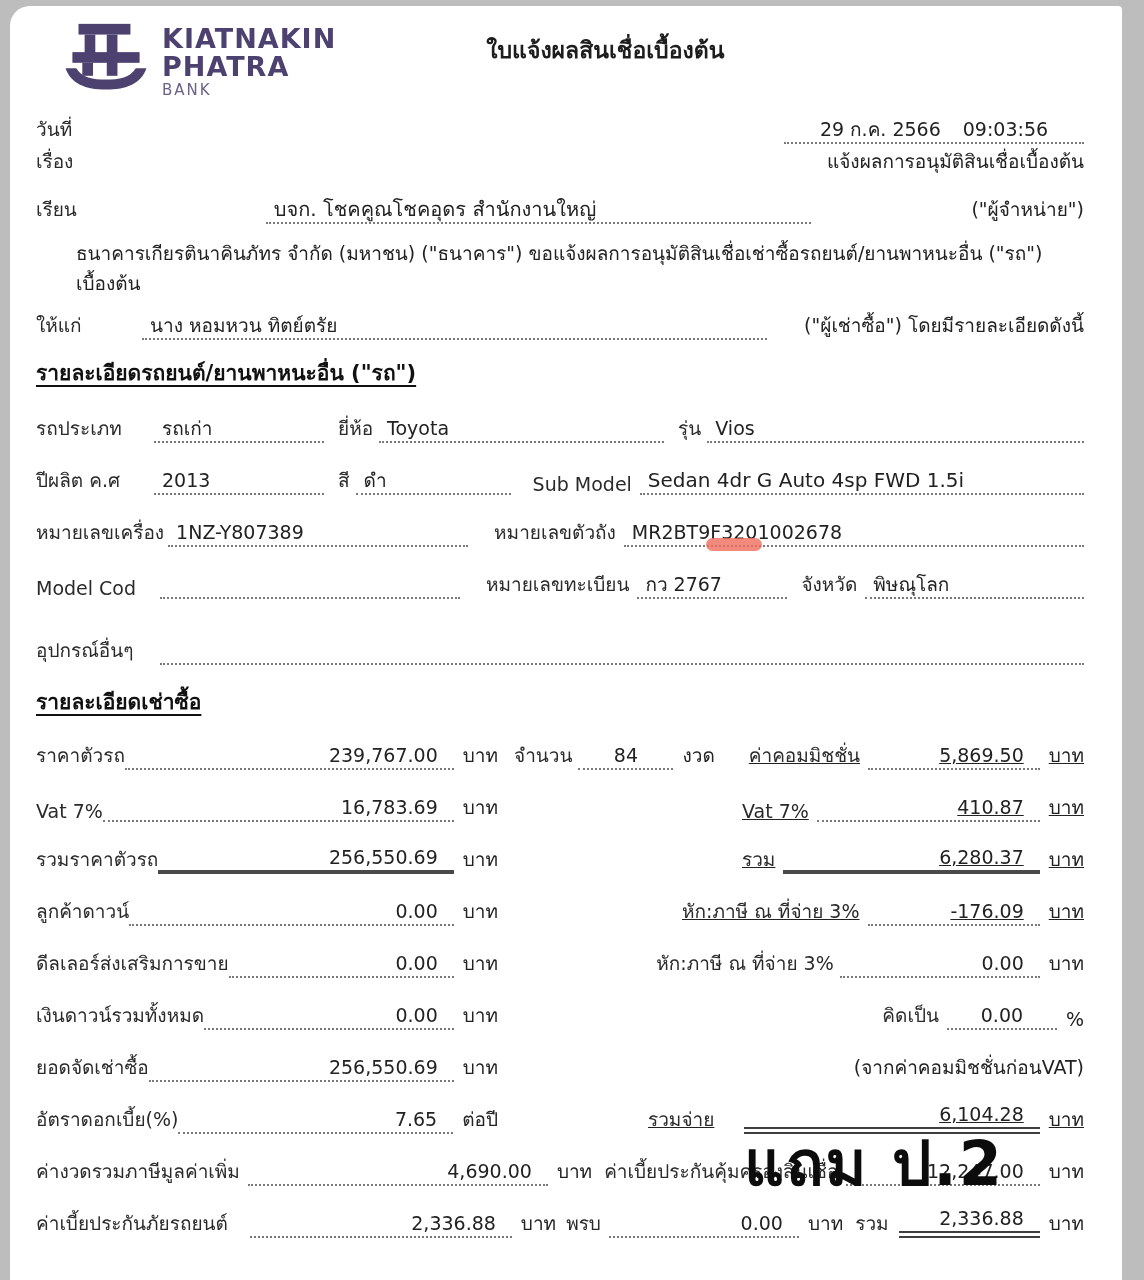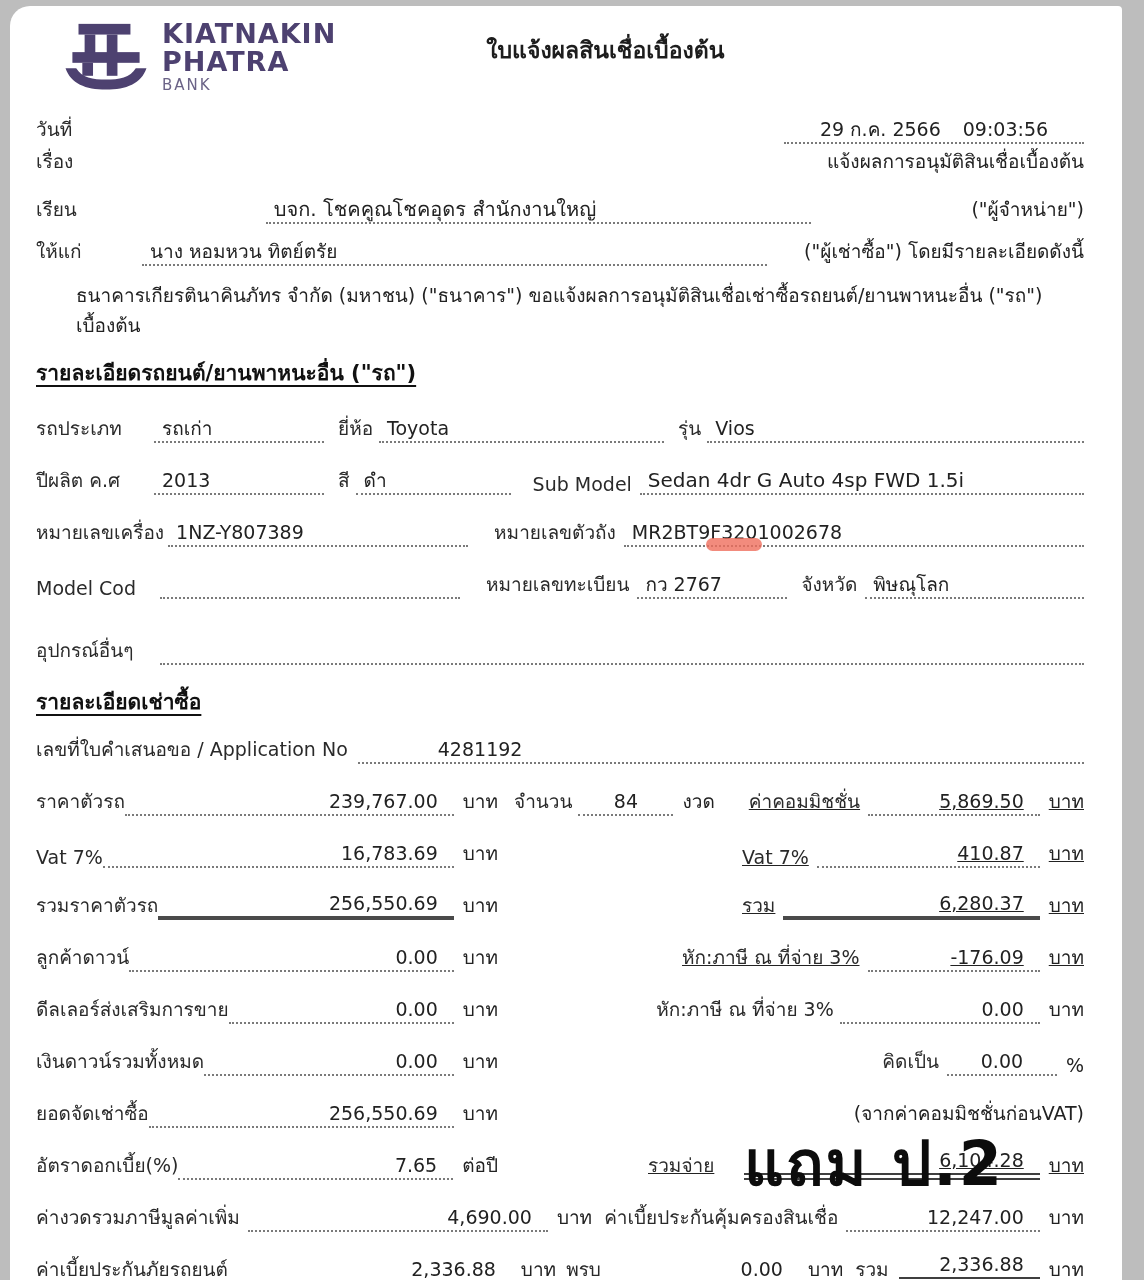--- a/index.html
+++ b/index.html
@@ -10,21 +10,21 @@
     color:#222;
   }
   .frame{position:relative;width:1144px;height:1280px;background:#bdbdbd;}
   .page{
     position:absolute;left:10px;top:6px;right:22px;bottom:0;
     background:#ffffff;border-top-left-radius:20px;border-top-right-radius:4px;
     padding:12px 38px 0 26px;box-sizing:border-box;
   }
   
   .hdr{display:flex;align-items:flex-start;}
-  .logo{display:flex;align-items:flex-start;margin-left:28px;}
+  .logo{display:flex;align-items:center;margin-left:28px;}
   .logo-text{margin-left:14px;line-height:1.02;padding-top:2px;}
   .logo-line1,.logo-line2{font-size:27px;letter-spacing:1px;color:#4d4170;font-weight:600;}
   .logo-line3{font-size:15px;letter-spacing:2px;color:#6b6387;margin-top:3px;}
   .doc-title{font-size:23px;font-weight:bold;color:#1d1d1d;margin:14px 0 0 150px;}
   
   .row{display:flex;align-items:flex-end;font-size:19px;justify-content:space-between;}
   .lbl{white-space:nowrap;color:#2a2a2a;}
   .fv{
     display:flex;align-items:flex-end;min-height:25px;box-sizing:border-box;
     border-bottom:2px dotted #7a7a7a;padding:0 8px 1px 8px;line-height:1.15;
@@ -99,28 +99,28 @@
       <span class="lbl" style="width:78px;">เรื่อง</span>
       <span>แจ้งผลการอนุมัติสินเชื่อเบื้องต้น</span>
     </div>
 
     <div class="row" style="margin-top:18px;">
       <span class="lbl" style="width:78px;">เรียน</span>
       <span class="fv left small-val" style="width:545px;">บจก. โชคคูณโชคอุดร สำนักงานใหญ่</span>
       <span class="unit">("ผู้จำหน่าย")</span>
     </div>
 
+    <div class="row" style="margin-top:14px;padding-left:40px;">
+      <span>ธนาคารเกียรตินาคินภัทร จำกัด (มหาชน) ("ธนาคาร") ขอแจ้งผลการอนุมัติสินเชื่อเช่าซื้อรถยนต์/ยานพาหนะอื่น ("รถ") เบื้องต้น</span>
+    </div>
+
     <div class="row" style="margin-top:12px;">
       <span class="lbl" style="width:78px;">ให้แก่</span>
       <span class="fv left" style="width:625px;">นาง หอมหวน ทิตย์ตรัย</span>
       <span class="unit">("ผู้เช่าซื้อ") โดยมีรายละเอียดดังนี้</span>
-    </div>
-
-    <div class="row" style="margin-top:14px;padding-left:40px;">
-      <span>ธนาคารเกียรตินาคินภัทร จำกัด (มหาชน) ("ธนาคาร") ขอแจ้งผลการอนุมัติสินเชื่อเช่าซื้อรถยนต์/ยานพาหนะอื่น ("รถ") เบื้องต้น</span>
     </div>
 
     <div style="margin-top:16px;">
       <span class="sec-title">รายละเอียดรถยนต์/ยานพาหนะอื่น ("รถ")</span>
     </div>
 
     <div class="row" style="margin-top:24px;">
       <span class="lbl" style="width:118px;">รถประเภท</span>
       <span class="fv left" style="width:170px;">รถเก่า</span>
       <span class="lbl" style="margin-left:14px;">ยี่ห้อ</span>
@@ -159,24 +159,20 @@
 
     <div class="row" style="margin-top:36px;">
       <span class="lbl" style="width:118px;">อุปกรณ์อื่นๆ</span>
       <span class="fv left grow" style="margin-left:6px;"></span>
     </div>
 
     <div style="margin-top:20px;">
       <span class="sec-title">รายละเอียดเช่าซื้อ</span>
     </div>
 
-    <div class="row" style="margin-top:16px;">
-      <span class="lbl">เลขที่ใบคำเสนอขอ / Application No</span>
-      <span class="fv left grow" style="margin-left:10px;padding-left:80px;">4281192</span>
-    </div>
 
     <div class="row" style="margin-top:22px;">
       <div class="col-l">
         <span class="lbl">ราคาตัวรถ</span>
         <span class="fv num grow">239,767.00</span>
         <span class="unit">บาท</span>
       </div>
       <div class="mid">
         <span class="lbl">จำนวน</span>
         <span class="fv center" style="width:95px;margin-left:6px;">84</span>

